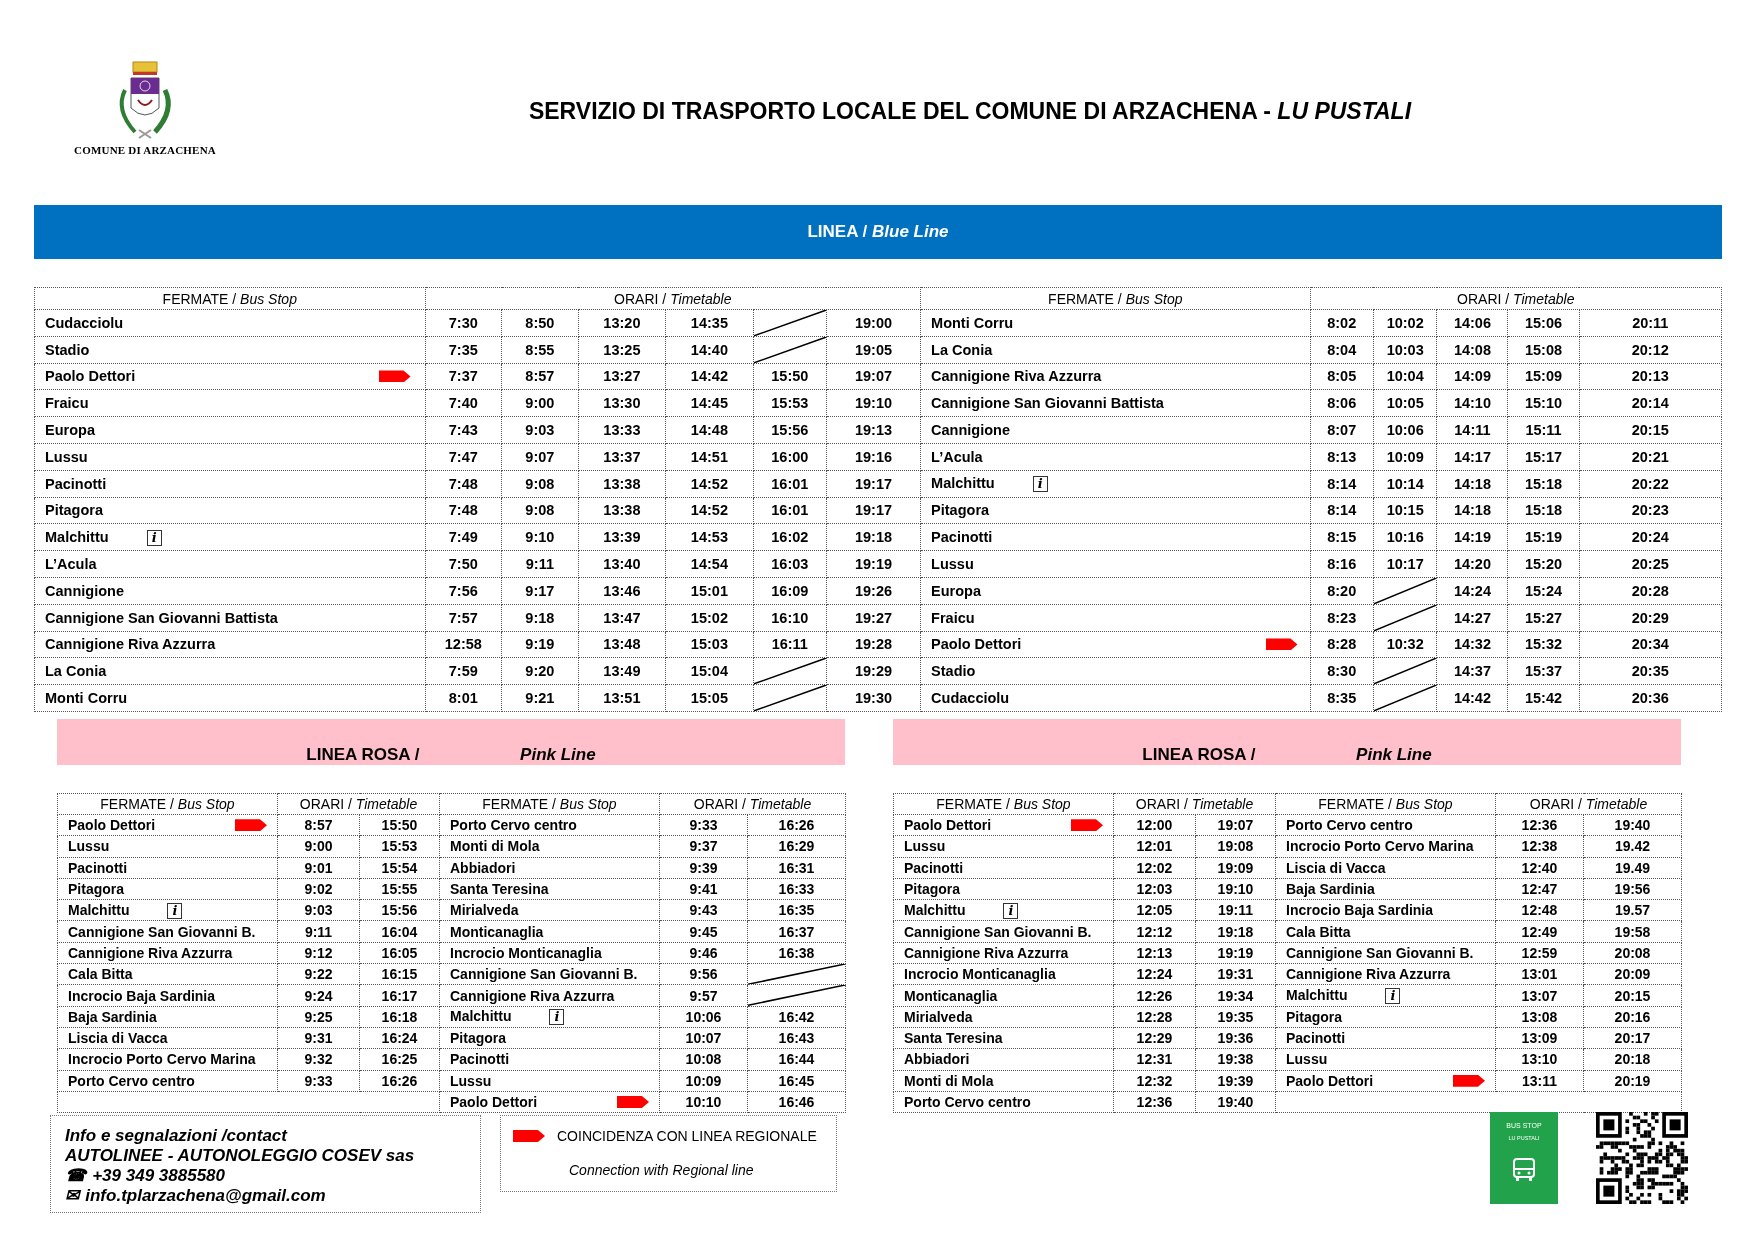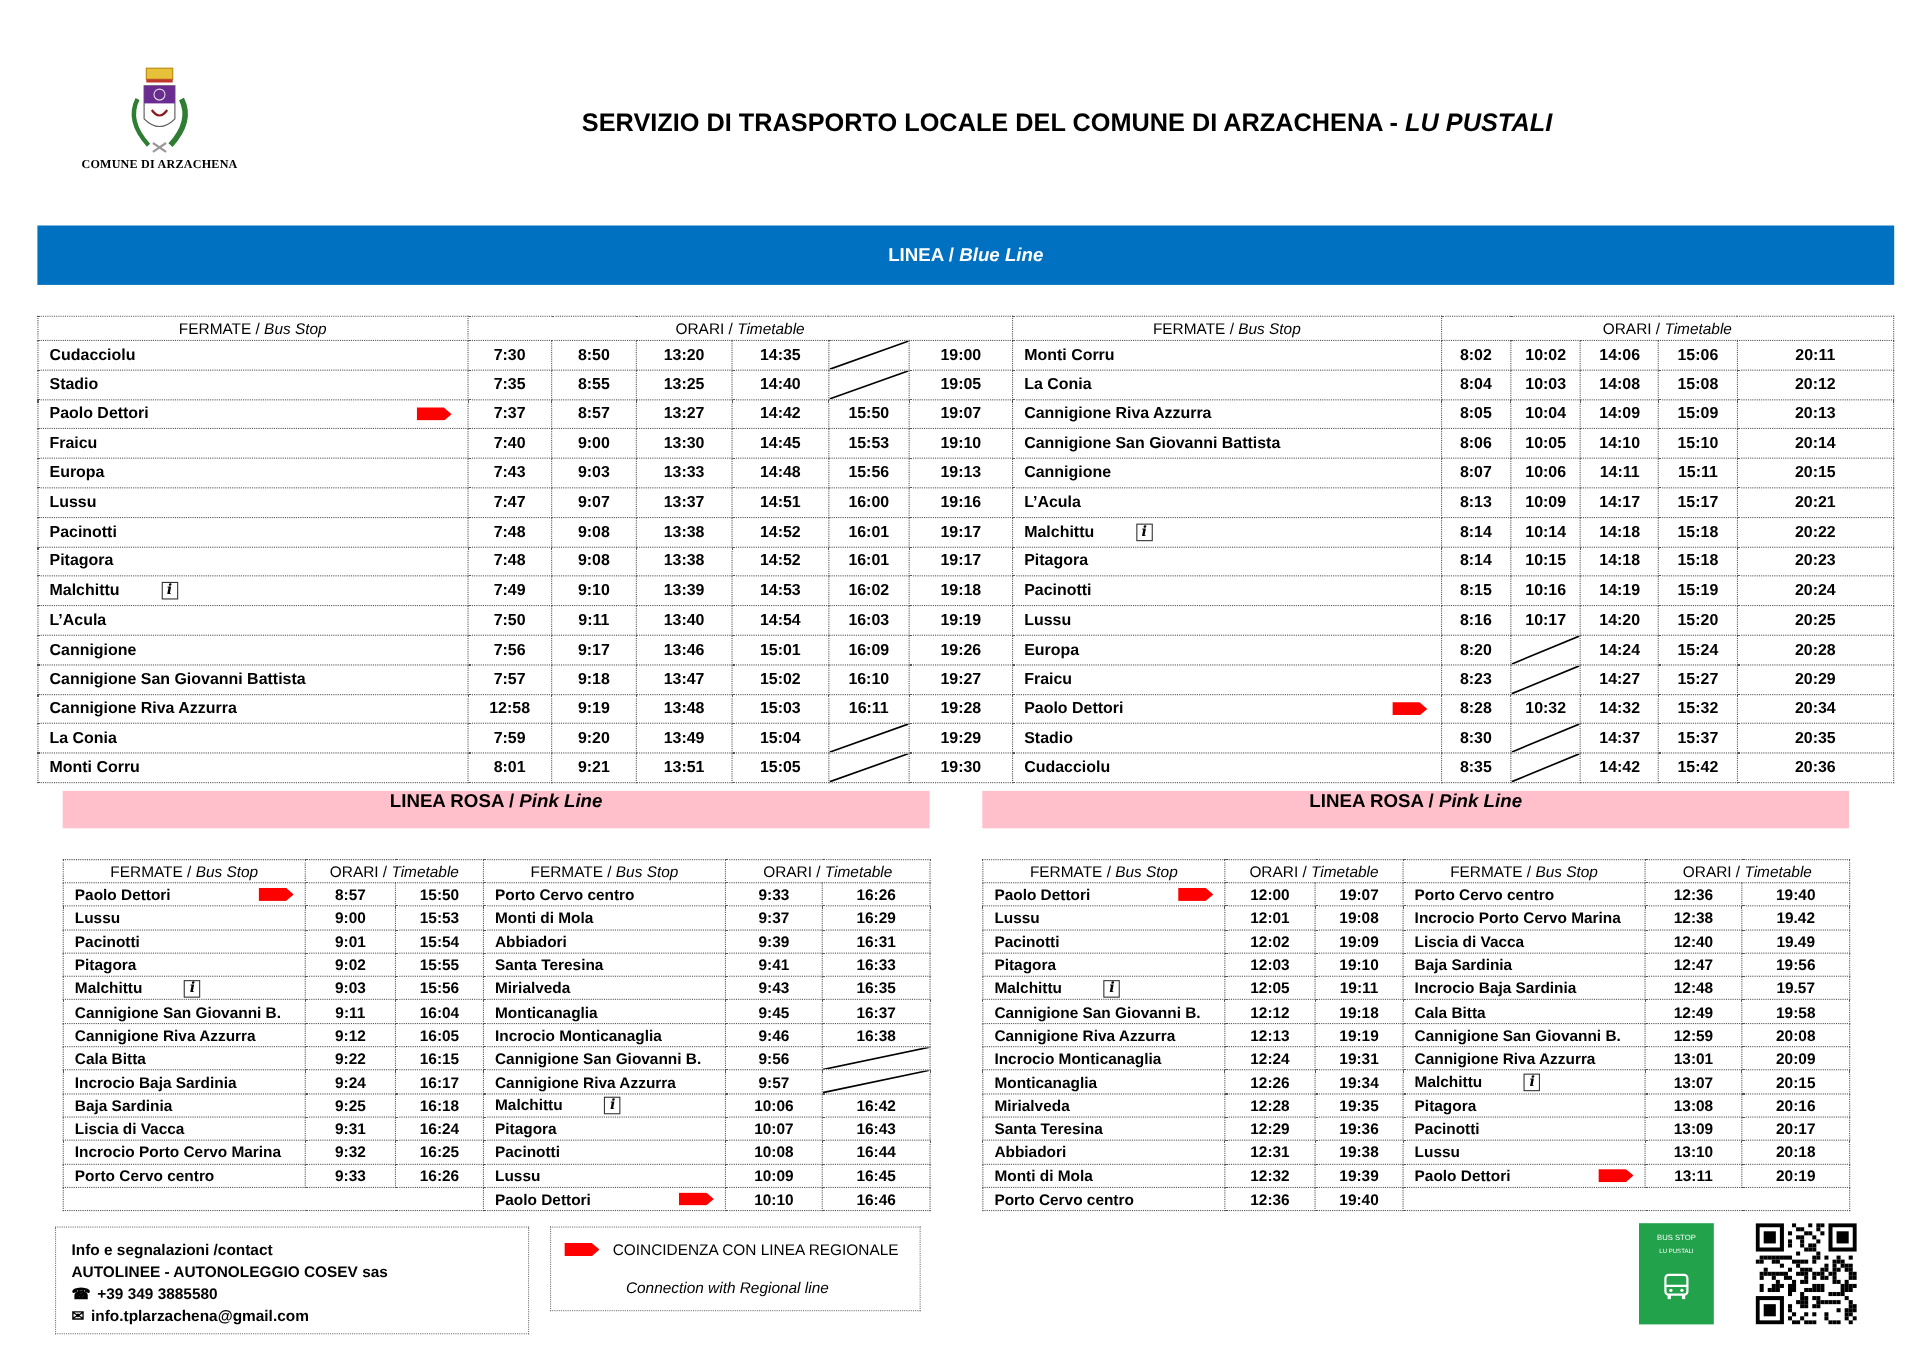--- a/index.html
+++ b/index.html
@@ -23,27 +23,27 @@
   table.tt th i { font-style: italic; }
   table.tt td.stop { font-weight: bold; text-align: left; padding-left: 10px; position: relative; }
   table.tt td.time { font-weight: bold; text-align: center; }
   table.tt td.slash { position: relative; padding: 0; }
   td.slash svg { position: absolute; left: 0; top: 0; width: 100%; height: 100%; }
   .arrow { position: absolute; top: 50%; transform: translateY(-50%); width: 32px; height: 12px; background: #ff0000; clip-path: polygon(0 0, 78% 0, 100% 50%, 78% 100%, 0 100%); }
   .info-ic { display: inline-block; width: 15px; height: 16px; border: 1px solid #333; font-family: "DejaVu Serif", serif; font-style: italic; font-weight: bold; font-size: 13px; line-height: 14px; text-align: center; margin-left: 38px; vertical-align: middle; }
 
   
   .pink-wrap { position: absolute; top: 719px; width: 788px; }
-  .pink-head { background: #ffc0cb; height: 34px; display: flex; align-items: flex-start; justify-content: center; font-weight: bold; font-size: 17px; }
+  .pink-head { background: #ffc0cb; height: 46px; display: flex; align-items: flex-end; justify-content: center; font-weight: bold; font-size: 17px; gap: 48px; }
   .pink-head i { font-style: italic; }
   .pink-wrap table.tt td { font-size: 14px; height: 21.3px; }
   .pink-wrap table.tt th { font-size: 14px; height: 21px; }
 
   
-  .contact { position: absolute; left: 50px; top: 1115px; width: 431px; height: 98px; border: 1px dotted #777; padding: 10px 14px; font-size: 14px; font-weight: bold; line-height: 20px; }
+  .contact { position: absolute; left: 50px; top: 1115px; width: 431px; height: 98px; border: 1px dotted #777; padding: 10px 14px; font-size: 17px; font-weight: bold; line-height: 20px; font-style: italic; }
   .contact .row { display: flex; align-items: center; gap: 6px; }
   .legend { position: absolute; left: 500px; top: 1115px; width: 337px; height: 77px; border: 1px dotted #777; padding: 12px; font-size: 14px; }
   .legend .lrow { display: flex; align-items: center; gap: 12px; }
   .legend .arrow { position: static; transform: none; flex: 0 0 32px; }
   .legend .sub { font-style: italic; margin-top: 18px; margin-left: 56px; }
   .busstop { position: absolute; left: 1490px; top: 1112px; width: 68px; height: 92px; background: #22a24a; color: #fff; font-size: 7px; text-align: center; padding-top: 10px; }
   .busstop .t2 { font-size: 5.5px; margin-top: 6px; }
   .qr { position: absolute; left: 1596px; top: 1112px; width: 92px; height: 92px; }
 </style>
 </head>

